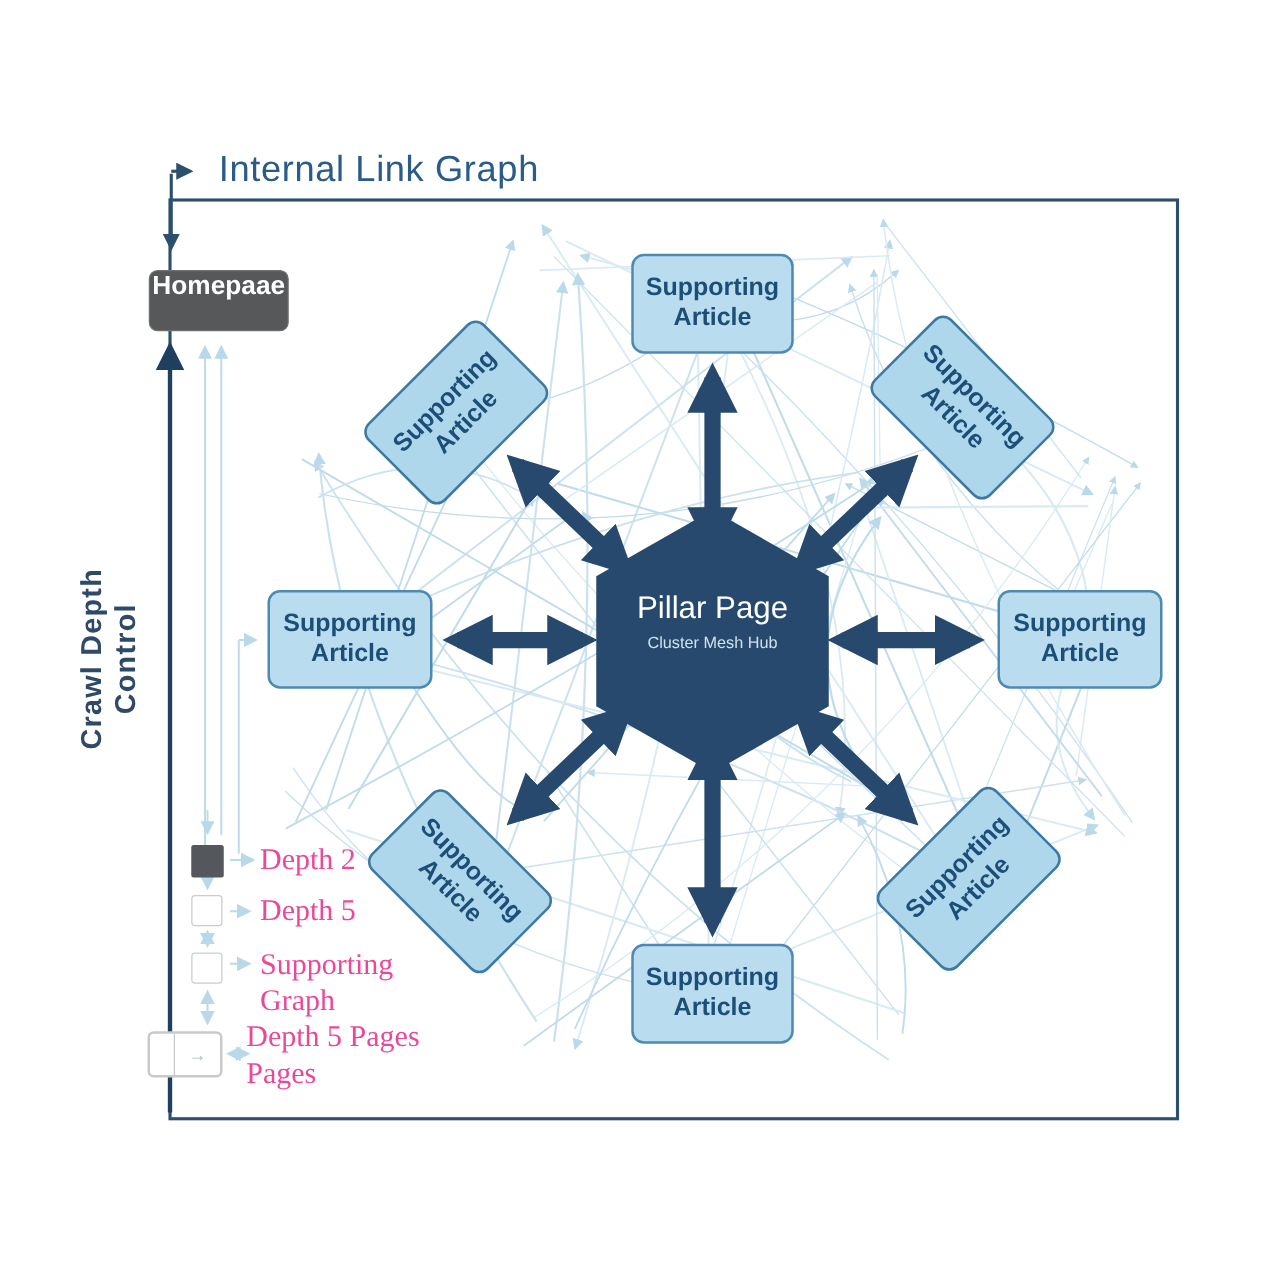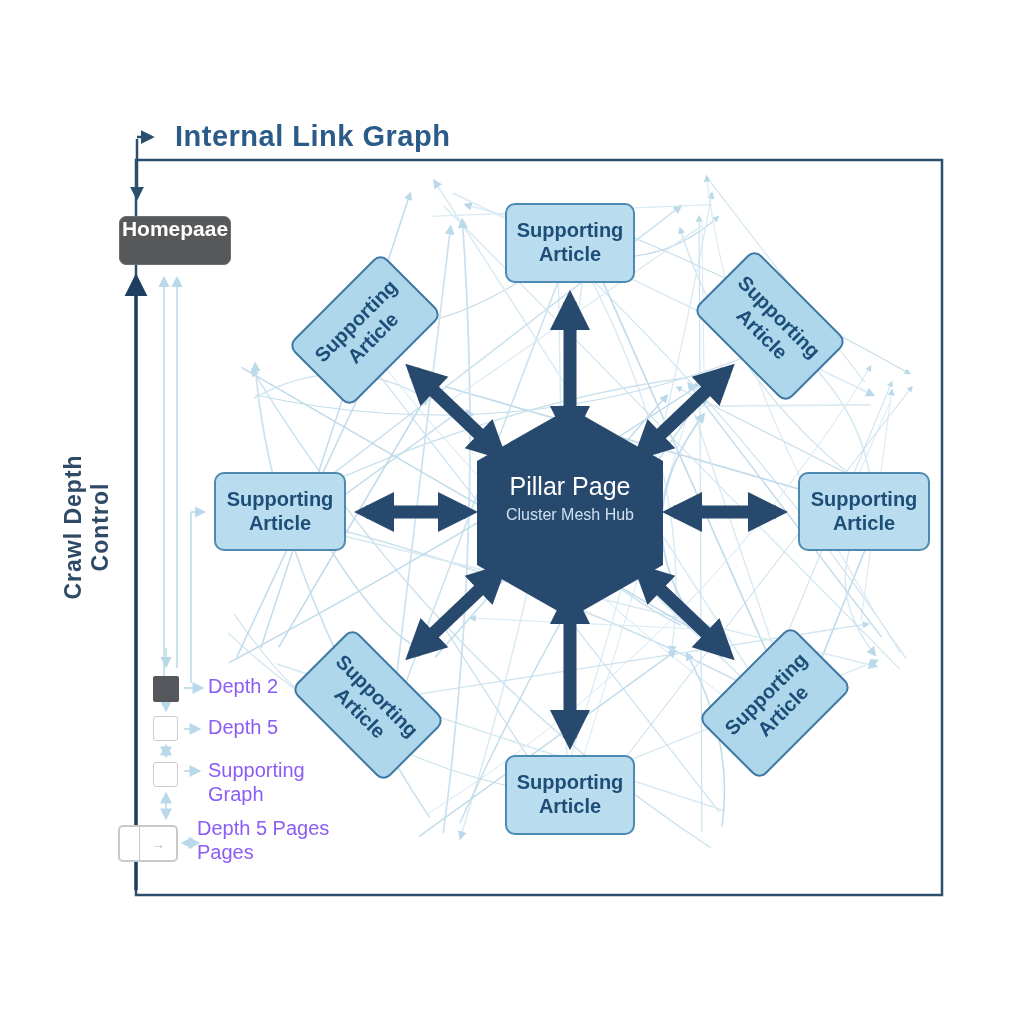--- a/index.html
+++ b/index.html
@@ -1,33 +1,33 @@
 <!DOCTYPE html>
 <html><head>
 <meta charset="utf-8">
 <style>
   html,body{margin:0;padding:0;background:#ffffff;}
   #stage{position:relative;width:1024px;height:1024px;background:#ffffff;overflow:hidden;
          font-family:"Liberation Sans", sans-serif;}
   #layer-svg{position:absolute;left:0;top:0;z-index:1;}
   .htm{position:absolute;z-index:2;}
-  .title{left:175px;top:120px;font-size:29px;font-weight:700;color:#2b5b88;letter-spacing:0.5px;}
+  .title{left:175px;top:120px;font-size:29px;font-weight:400;color:#2b5b88;letter-spacing:0.5px;}
   .side-label{left:-32px;top:500px;width:238px;text-align:center;font-size:23px;font-weight:700;
               color:#2e4a66;transform:rotate(-90deg);letter-spacing:1px;}
   .homepage{left:119px;top:216px;width:110px;height:47px;background:#57585a;border:1px solid #6e6f71;
             border-radius:7px;display:flex;align-items:flex-start;justify-content:center;
             color:#ffffff;font-size:21px;font-weight:700;}
   .node{background:#b9dcee;border:2.5px solid #4d8ab2;border-radius:10px;
         display:flex;align-items:center;justify-content:center;text-align:center;
         color:#1d4e78;font-size:20px;font-weight:700;line-height:1.18;box-sizing:border-box;}
   .node.diamond{background:#aed7ec;border-color:#3d79a2;}
   .hub-text{left:470px;top:472px;width:200px;text-align:center;}
   .hub-title{color:#ffffff;font-size:25px;font-weight:400;}
-  .hub-sub{color:#cfe0ee;font-size:16px;margin-top:5px;}
-  .lg-label{position:absolute;z-index:2;color:#8b5cf6;font-size:20px;line-height:1.22;white-space:pre-line;}
+  .hub-sub{color:#cfe0ee;font-size:13px;margin-top:5px;}
+  .lg-label{position:absolute;z-index:2;color:#ec4899;font-size:24px;line-height:1.22;white-space:pre-line;font-family:Liberation Serif, serif;}
   .sw-dark{left:153px;top:676px;width:26px;height:26px;background:#54575b;border-radius:2px;}
   .sw-out{width:25px;height:25px;background:#ffffff;border:1.5px solid #cccccc;border-radius:3px;box-sizing:border-box;}
   .sw-wide{left:118px;top:825px;width:60px;height:37px;background:#ffffff;border:2px solid #c9c9c9;
            border-radius:5px;box-sizing:border-box;display:flex;}
   .sw-wide .cell-l{width:19px;height:100%;border-right:1.5px solid #c9c9c9;}
   .sw-wide .cell-r{flex:1;display:flex;align-items:center;justify-content:center;
                    color:#aebbc3;font-size:14px;font-weight:700;}
 </style>
 </head>
 <body>

